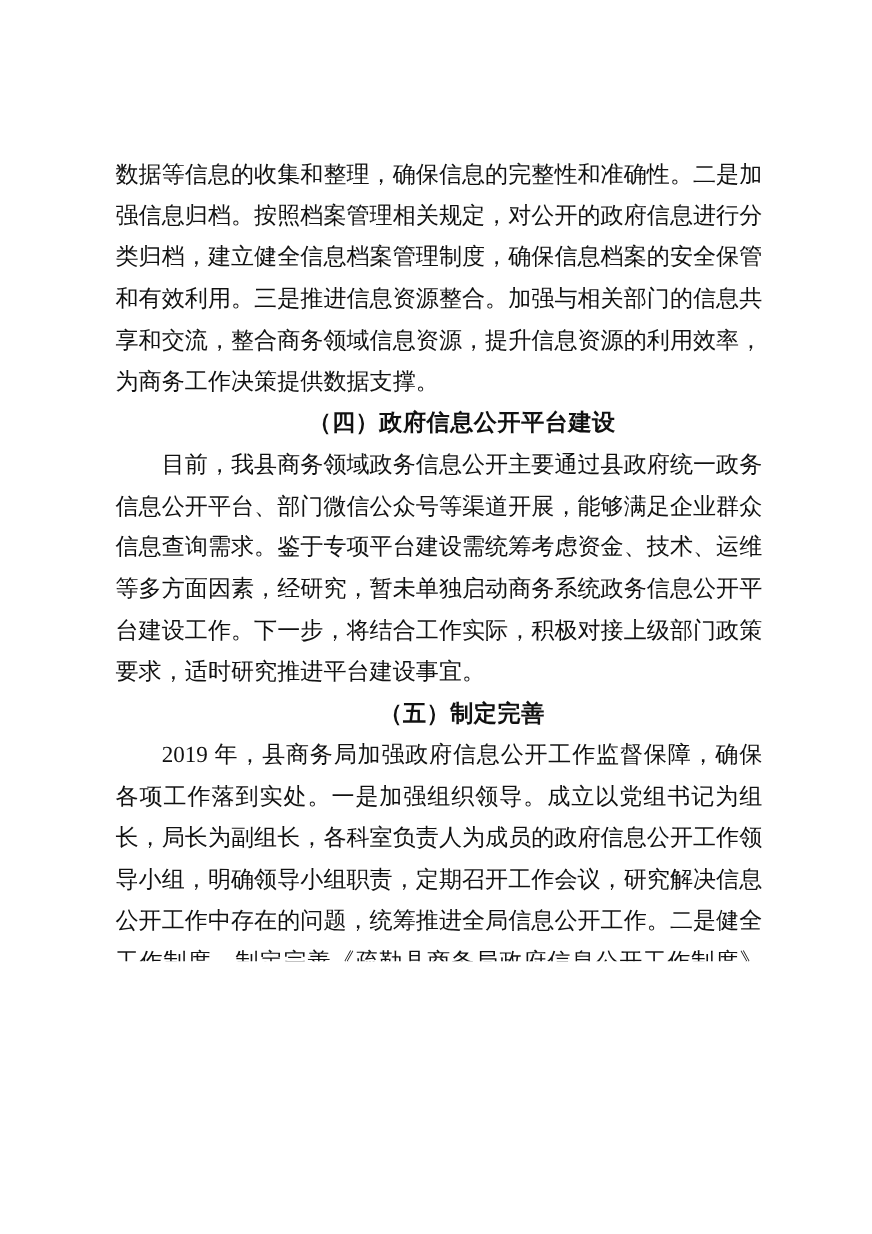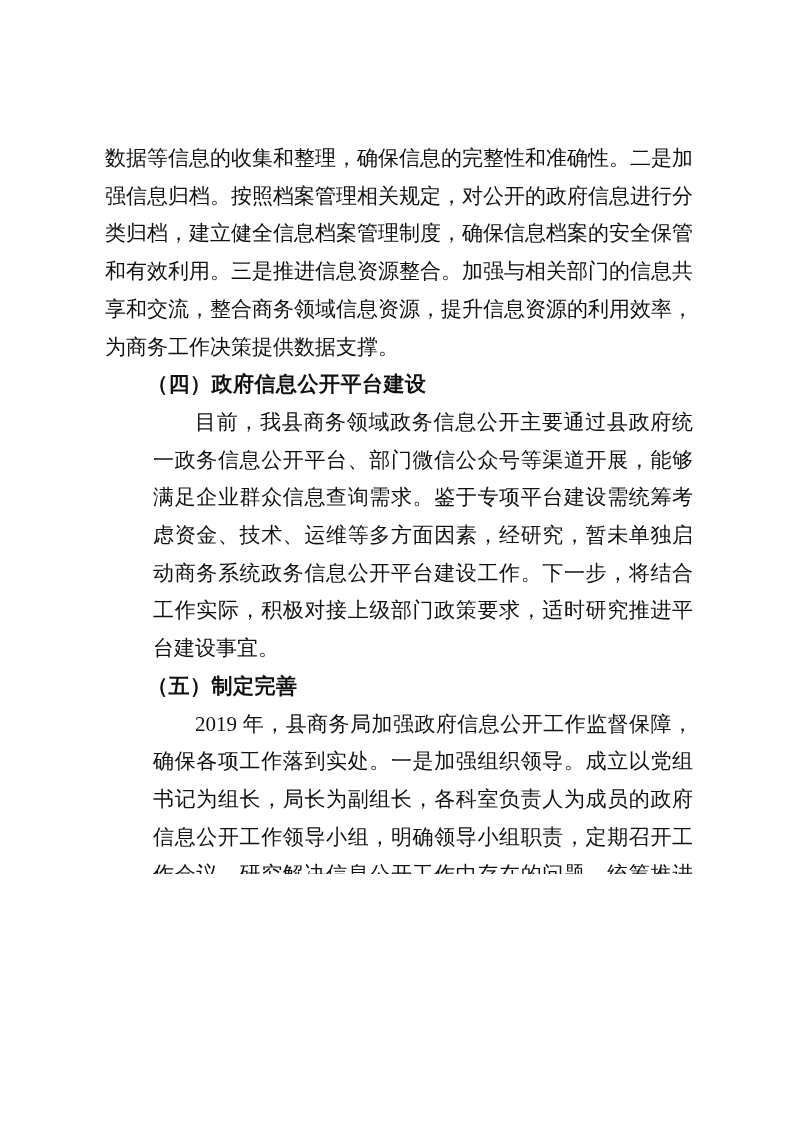--- a/index.html
+++ b/index.html
@@ -25,26 +25,25 @@
     color: #111111;
     text-align: justify;
   }
   .content p {
     margin: 0;
     padding: 0;
     text-align: justify;
   }
   .content p.indent {
     text-indent: 2em;
-    margin-left: 48px;
   }
   .content p.heading {
     font-weight: bold;
     text-indent: 2em;
-    text-align: left;
+    text-align: center;
     letter-spacing: 0.5px;
   }
 </style>
 </head>
 <body>
 
 <div class="page">
   <div class="content">
     <p class="para">数据等信息的收集和整理，确保信息的完整性和准确性。二是加强信息归档。按照档案管理相关规定，对公开的政府信息进行分类归档，建立健全信息档案管理制度，确保信息档案的安全保管和有效利用。三是推进信息资源整合。加强与相关部门的信息共享和交流，整合商务领域信息资源，提升信息资源的利用效率，为商务工作决策提供数据支撑。</p>
     <p class="heading">（四）政府信息公开平台建设</p>

